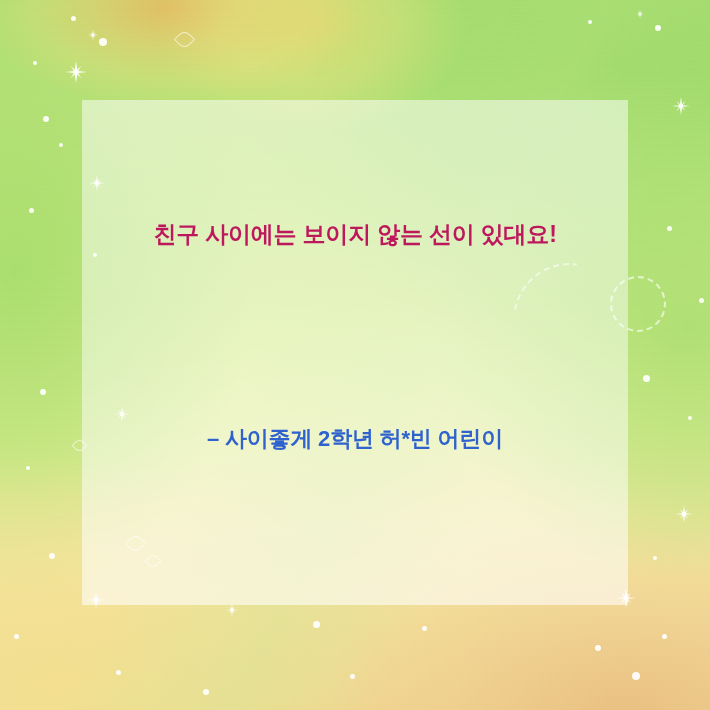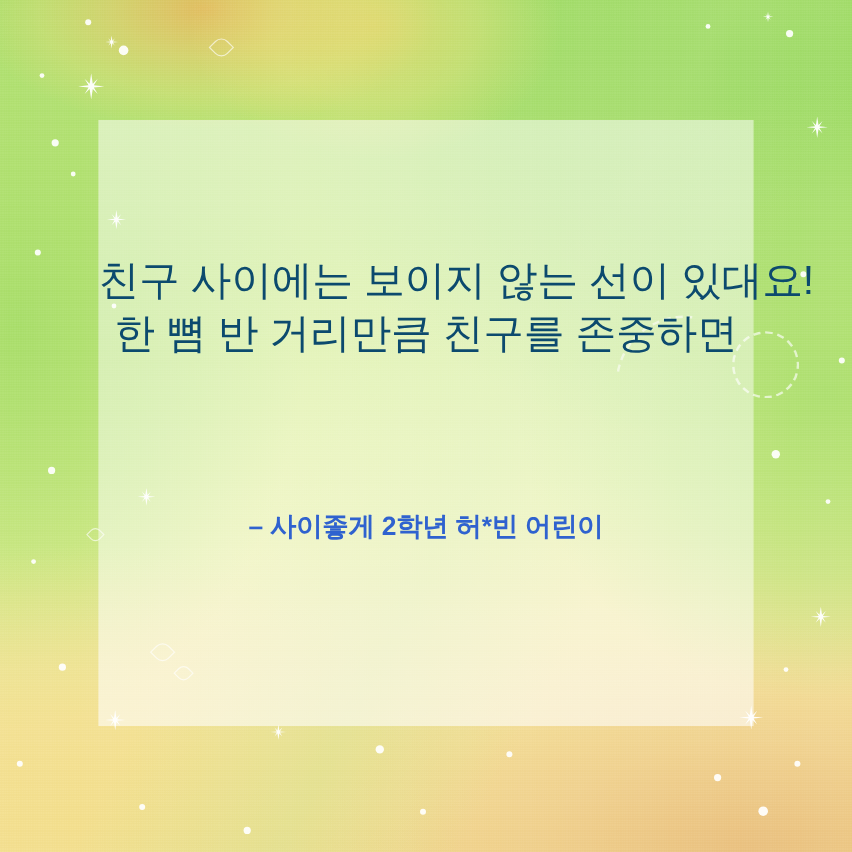--- a/index.html
+++ b/index.html
@@ -170,23 +170,23 @@
 
   
   #quote {
     position: absolute;
     left: 82px;
     top: 212px;
     width: 546px;
     text-align: center;
   }
   .qline {
-    color: #0c4a6e;
-    font-size: 34px;
-    font-weight: 400;
+    color: #be185d;
+    font-size: 23px;
+    font-weight: 700;
     line-height: 44px;
     letter-spacing: -0.2px;
     white-space: nowrap;
   }
   #attribution {
     position: absolute;
     left: 82px;
     top: 424px;
     width: 546px;
     text-align: center;
@@ -255,18 +255,17 @@
       <div class="deco diamond" style="left: 147px; top: 555px; width: 10px; height: 10px; opacity: 0.75;"></div>
       <div class="deco diamond" style="left: 73.5px; top: 439.5px; width: 9px; height: 9px; opacity: 0.75;"></div>
       <div class="deco ring" style="left: 610px; top: 276px; width: 52px; height: 52px; opacity: 0.75;"></div>
       <div class="deco arc" style="left: 513px; top: 263px; width: 110px; height: 110px; opacity: 0.7; transform: rotate(-38deg);"></div>
     </div>
 
   <div id="card"></div>
 
   <div id="quote">
     <div class="qline">친구 사이에는 보이지 않는 선이 있대요!</div>
-    <div class="qline">한 뼘 반 거리만큼 친구를 존중하면</div>
   </div>
 
   <div id="attribution">– 사이좋게 2학년 허*빈 어린이</div>
 
 </div>
 
 </body></html>

